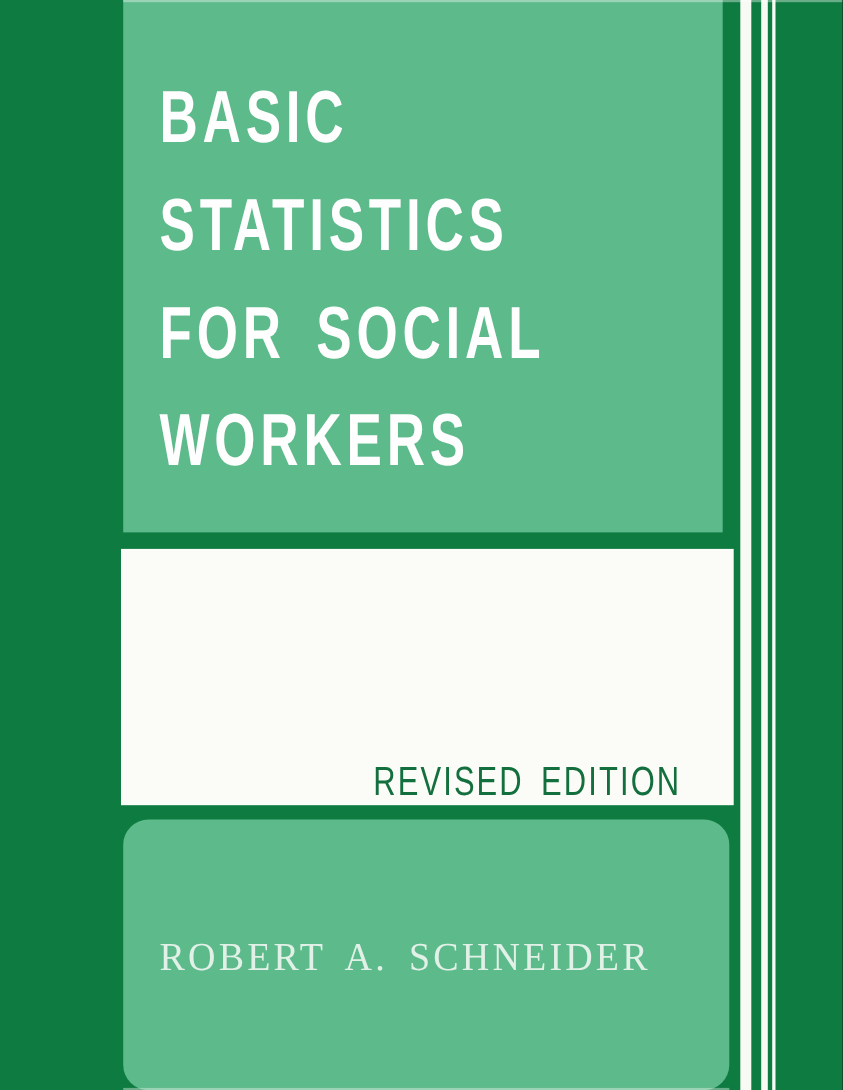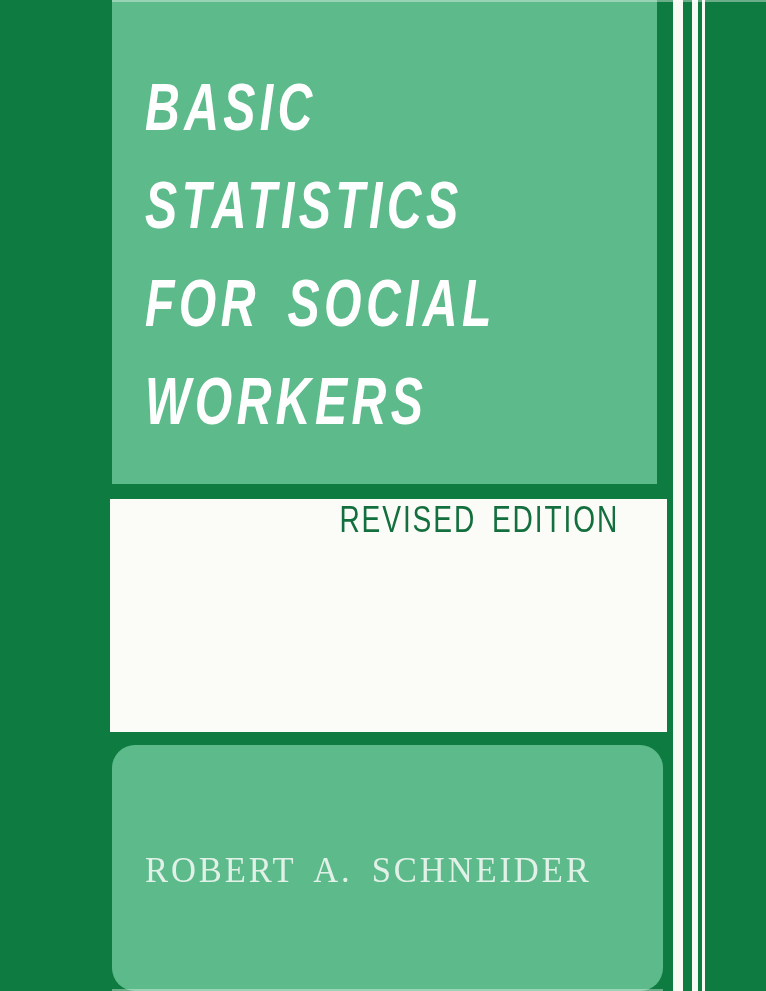--- a/index.html
+++ b/index.html
@@ -10,21 +10,20 @@
     overflow: hidden;
     background: var(--dark-green, #0e7b41);
     font-family: "Liberation Sans", sans-serif;
   }
   
   .panel-title {
     position: absolute;
     left: 112px; top: 0;
     width: 545px; height: 484px;
     background: var(--light-green, #5cba8b);
-    font-style: italic;
   }
   .title {
     position: absolute;
     left: 33px; top: 58px;
     margin: 0;
     font-size: 67px;
     font-weight: 700;
     line-height: 98px;
     letter-spacing: 6px;
     word-spacing: 14px;
@@ -34,21 +33,21 @@
     white-space: nowrap;
   }
   .title .line { display: block; }
   
   .band {
     position: absolute;
     left: 110px; top: 499px;
     width: 557px; height: 233px;
     background: var(--off-white, #fbfcf7);
     display: flex;
-    align-items: flex-start;
+    align-items: flex-end;
     justify-content: flex-end;
     padding-right: 48px;
     box-sizing: border-box;
   }
   .edition {
     font-size: 37px;
     font-weight: 400;
     letter-spacing: 2.5px;
     word-spacing: 8px;
     color: var(--edition-text, #146f3e);

